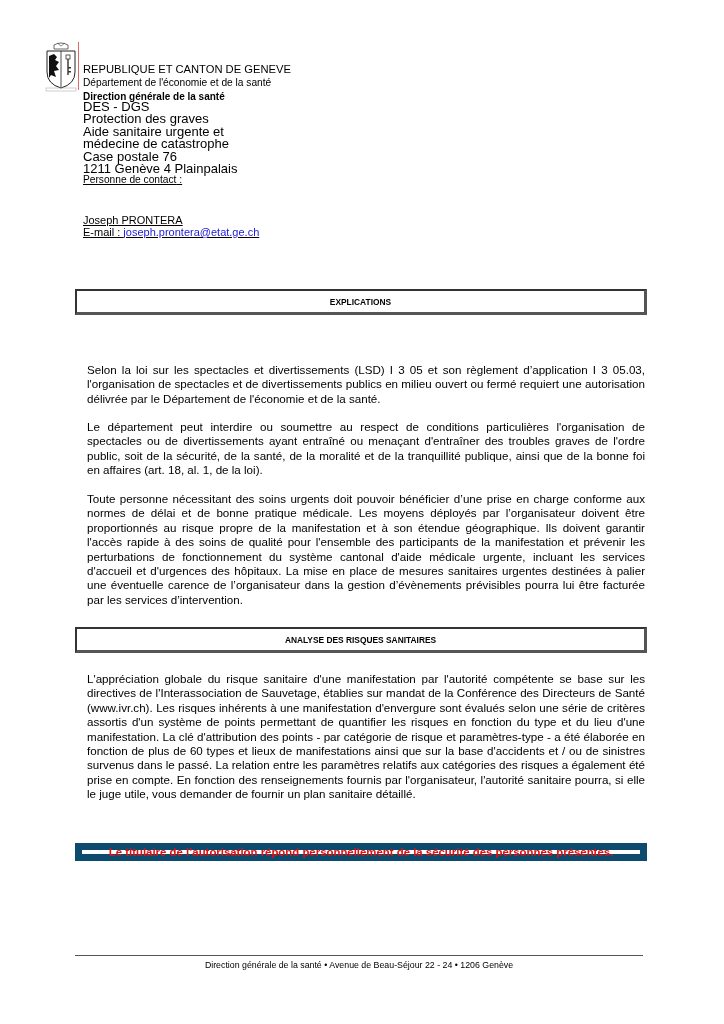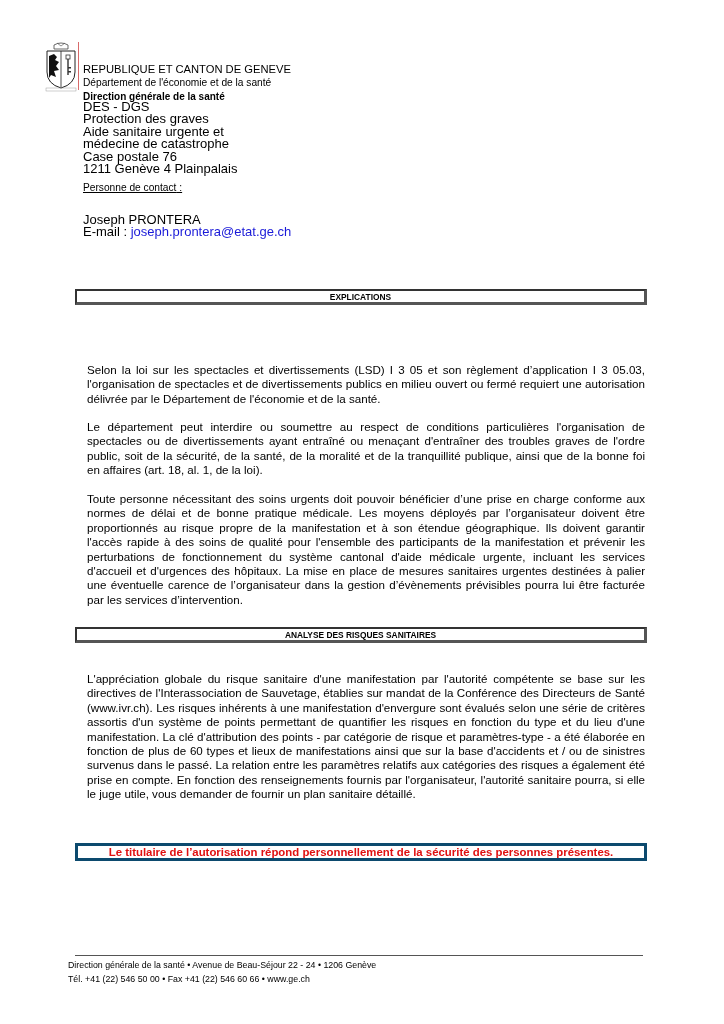--- a/index.html
+++ b/index.html
@@ -7,42 +7,42 @@
       width: 724px; height: 1024px; position: relative; overflow: hidden;
       font-family: "Liberation Sans", sans-serif; color: #000;
     }
     .logo { position: absolute; left: 44px; top: 42px; width: 34px; height: 50px; }
     .logo-rule { position: absolute; left: 78px; top: 42px; width: 1px; height: 48px; background: #d86a6a; }
     .header { position: absolute; left: 83px; top: 53px; margin-top: 10px; }
     .h-line1 { font-size: 11.2px; line-height: 13px; }
     .h-line2 { font-size: 10.2px; line-height: 13px; }
     .h-line3 { font-size: 10px; font-weight: bold; line-height: 16px; }
     .address { position: absolute; left: 83px; top: 101px; font-size: 13px; line-height: 12.4px; }
-    .contact-label { position: absolute; left: 83px; top: 182px; font-size: 10.2px; text-decoration: underline; }
+    .contact-label { position: absolute; left: 83px; top: 174px; font-size: 10.2px; text-decoration: underline; }
     .contact-label u { text-decoration: underline; }
-    .contact-name { position: absolute; left: 83px; top: 214px; font-size: 13px; line-height: 12px; }
+    .contact-name { position: absolute; left: 83px; top: 214px; font-size: 11px; line-height: 12px; text-decoration: underline; }
     .email-link { color: #1a1ad8; }
     .section-box {
-      position: absolute; left: 75px; width: 572px; height: 16px;
+      position: absolute; left: 75px; width: 572px; height: 26px;
       border-top: 2px solid #333; border-left: 2px solid #333;
       border-right: 3px solid #555; border-bottom: 3px solid #555;
       box-sizing: border-box; display: flex; align-items: center; justify-content: center;
       font-size: 8.4px; font-weight: bold;
     }
     .para {
       position: absolute; left: 83px; width: 558px; font-size: 11.6px; line-height: 14.4px;
       text-align: justify; margin: 4px;
     }
     .notice {
       position: absolute; left: 75px; top: 843px; width: 572px; height: 18px; box-sizing: border-box;
-      border: 3px solid #0c4a6e; color: #e01010; font-weight: bold; font-size: 11.4px;
+      border: 7px solid #0c4a6e; color: #e01010; font-weight: bold; font-size: 11.4px;
       display: flex; align-items: center; justify-content: center;
     }
     .footer-rule { position: absolute; left: 75px; top: 955px; width: 568px; height: 1px; background: #555; }
-    .footer { position: absolute; left: 68px; top: 959px; width: 568px; font-size: 8.8px; line-height: 13.5px; }
+    .footer { position: absolute; left: 75px; top: 959px; width: 568px; text-align: center; font-size: 8.8px; line-height: 13.5px; }
   </style>
 </head>
 <body>
 
 <div class="logo">
   <svg width="34" height="50" viewBox="0 0 34 50">
     <path d="M10 3 Q17 -1 24 3 L24 7 L10 7 Z" fill="none" stroke="#444" stroke-width="0.8"></path>
     <path d="M13 1 L17 4 L21 1" fill="none" stroke="#444" stroke-width="0.6"></path>
     <path d="M3 9 L31 9 L31 30 Q31 42 17 46 Q3 42 3 30 Z" fill="#fff" stroke="#222" stroke-width="1"></path>
     <line x1="17" y1="9" x2="17" y2="45" stroke="#222" stroke-width="0.8"></line>
@@ -93,14 +93,13 @@
 </div>
 <p class="para" style="top:668px;">L'appréciation globale du risque sanitaire d'une manifestation par l'autorité compétente se base sur les directives de  l'Interassociation de Sauvetage, établies sur mandat de la Conférence des Directeurs de Santé (www.ivr.ch). Les risques  inhérents à une manifestation d'envergure sont évalués selon une série de critères assortis d'un système de points permettant de quantifier les risques en fonction du type et du lieu d'une manifestation. La clé d'attribution des points - par catégorie de risque et paramètres-type - a été élaborée en fonction de plus de 60 types et lieux de manifestations ainsi que sur la base d'accidents et / ou de sinistres survenus dans le passé. La relation entre les paramètres relatifs aux catégories des risques a également été prise en compte. En fonction des renseignements fournis par l'organisateur, l'autorité sanitaire pourra, si elle le juge utile, vous demander de fournir un plan sanitaire détaillé.</p>
 
 <div class="notice">
   <span>Le titulaire de l’autorisation répond personnellement de la sécurité des personnes présentes.</span>
 </div>
 
 <div class="footer-rule"></div>
 <div class="footer">
   <div>Direction générale de la santé • Avenue de Beau-Séjour 22 - 24 • 1206 Genève</div>
-  <div>Tél. +41 (22) 546 50 00 • Fax +41 (22) 546 60 66 • www.ge.ch</div>
 </div>
 
 </body></html>

